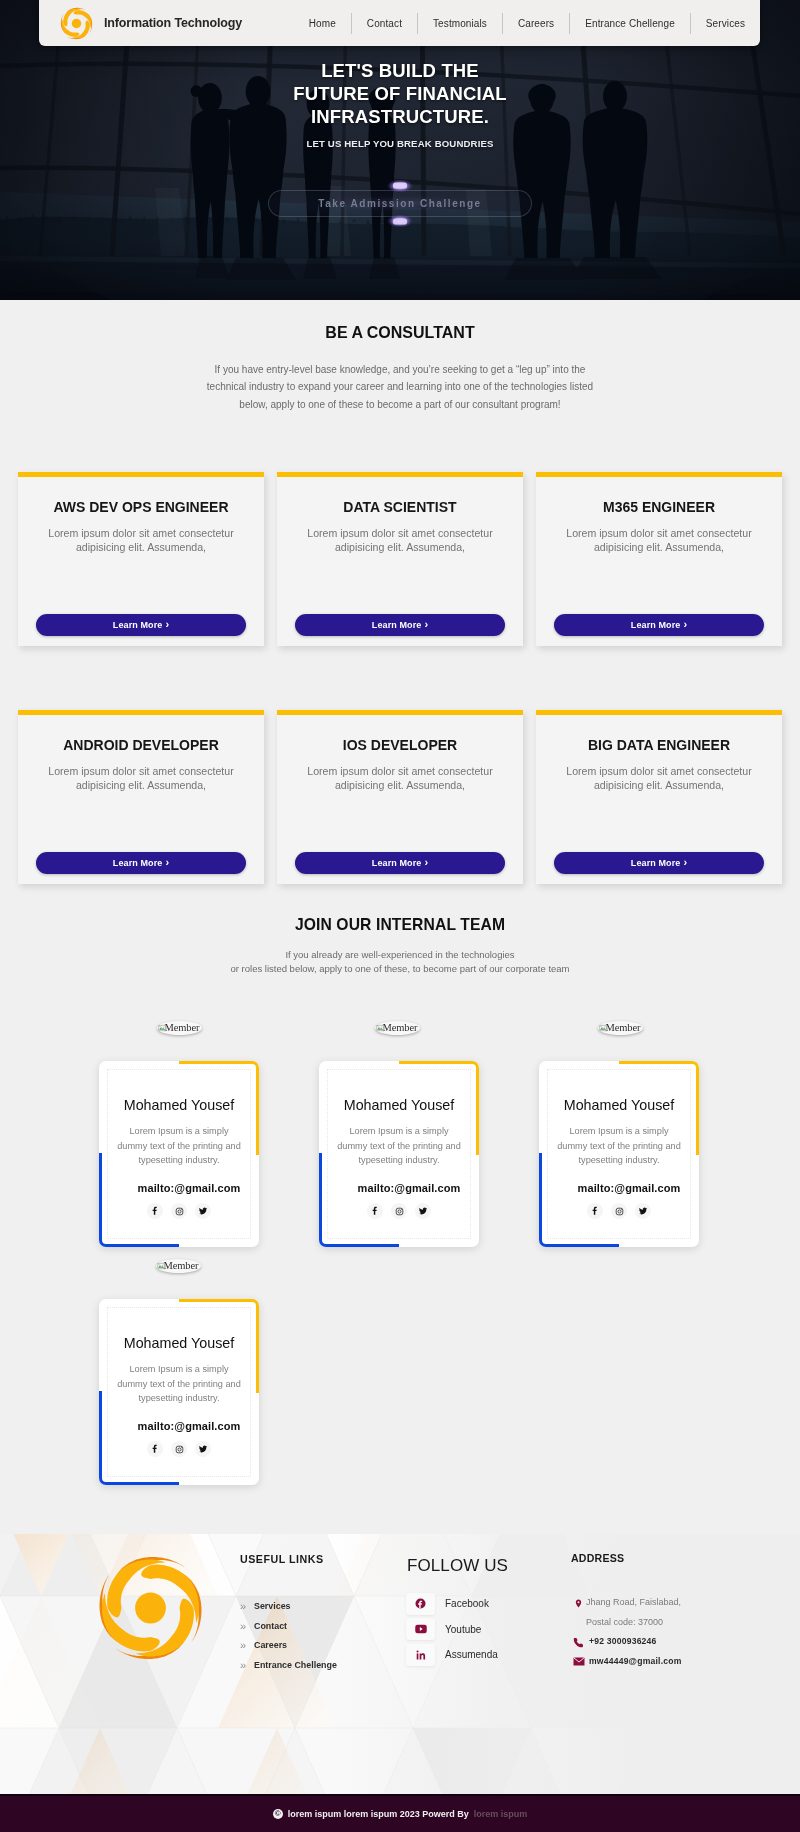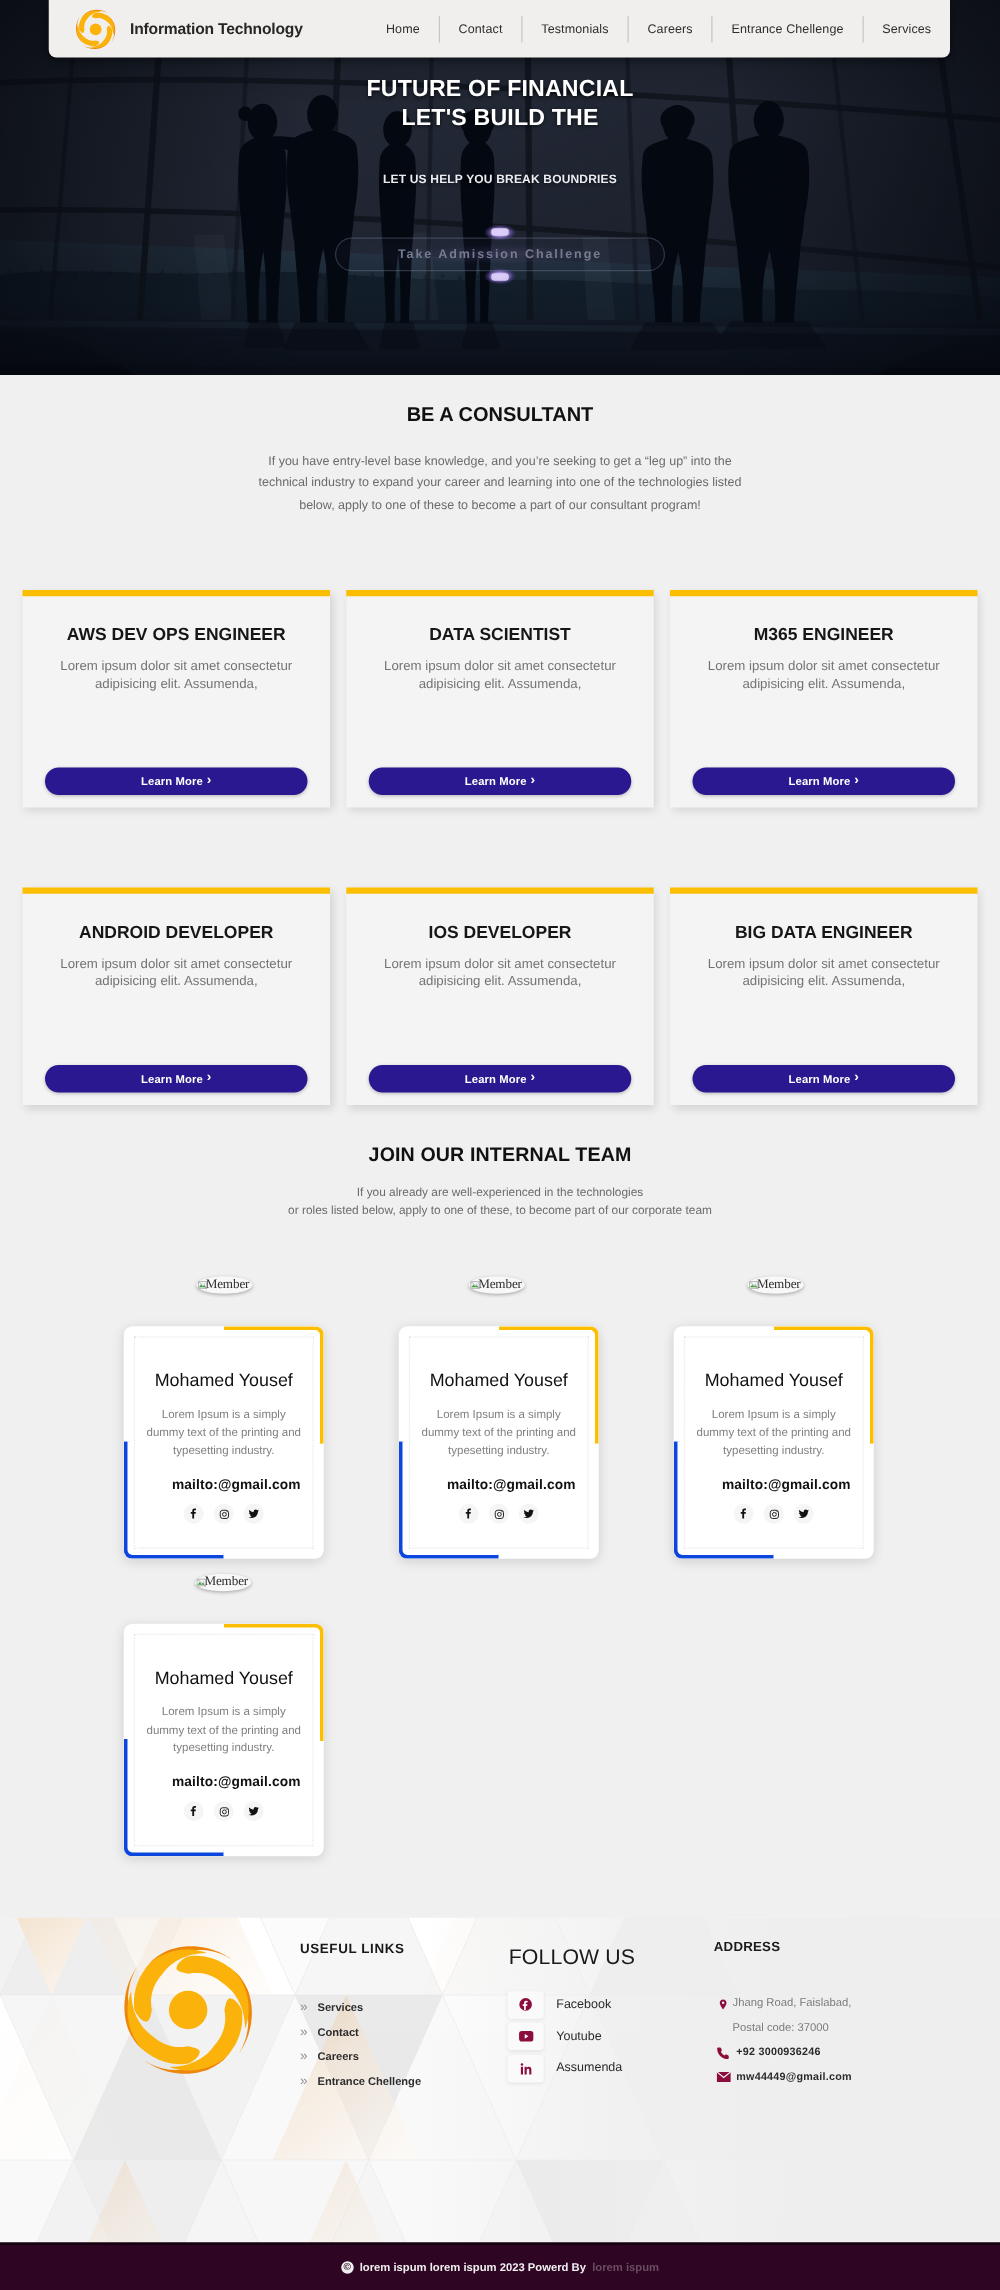--- a/index.html
+++ b/index.html
@@ -221,22 +221,23 @@
         <path d="M516 258 l54 0 l14 22 l-80 0 Z"></path>
         <path d="M584 257 l62 0 l16 22 l-92 0 Z"></path>
       </g>
       <rect width="800" height="300" fill="url(#vign)"></rect>
       <rect width="800" height="300" fill="url(#vignv)"></rect>
       <rect width="800" height="300" fill="#070c18" opacity="0.26"></rect>
     </svg>
 
     <div class="hero-content">
       <div class="hero-title">
+        <div>LET'S BUILD THE</div>
         <div>FUTURE OF FINANCIAL</div>
-        <div>LET'S BUILD THE</div>
+        <div>INFRASTRUCTURE.</div>
       </div>
       <div class="hero-sub">LET US HELP YOU BREAK BOUNDRIES</div>
       <svg class="hero-glow" viewBox="0 0 28 48">
         <defs>
           <radialGradient id="gl" cx="0.5" cy="0.5" r="0.5">
             <stop offset="0" stop-color="#f0e6ff" stop-opacity="1"></stop>
             <stop offset="0.42" stop-color="#c2a8f5" stop-opacity="0.9"></stop>
             <stop offset="0.75" stop-color="#8b6ce0" stop-opacity="0.35"></stop>
             <stop offset="1" stop-color="#6b4fd0" stop-opacity="0"></stop>
           </radialGradient>

